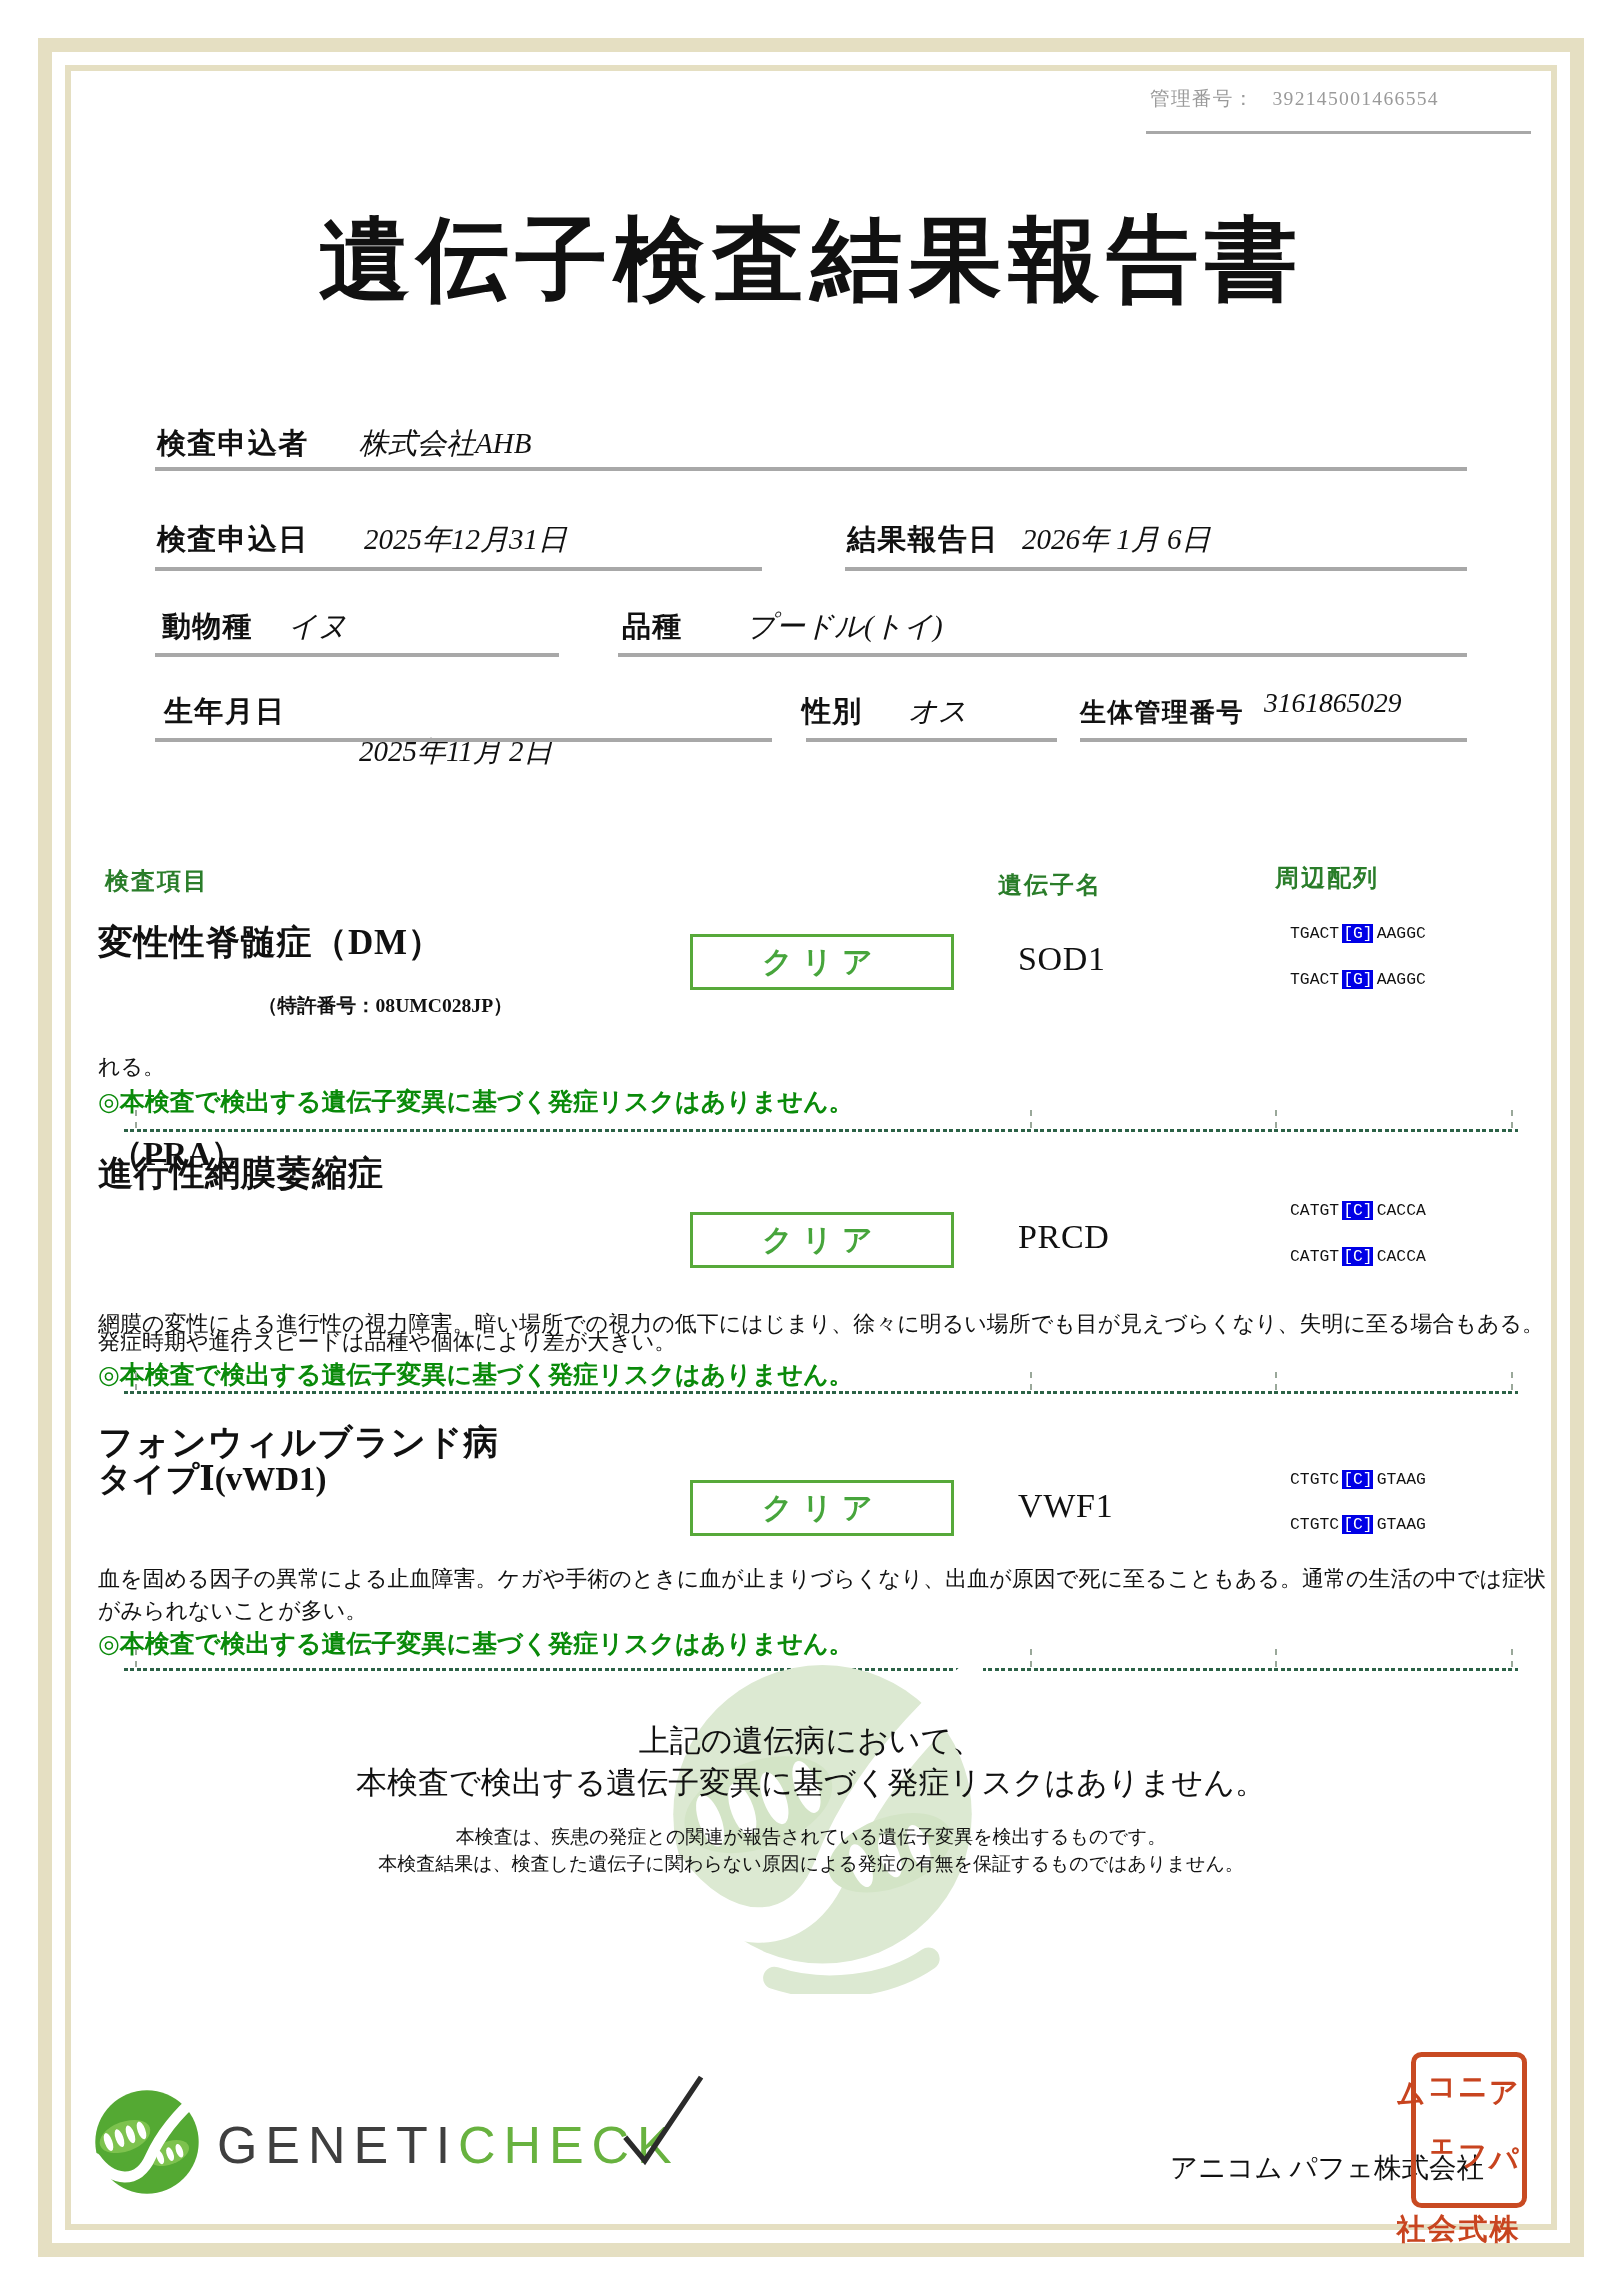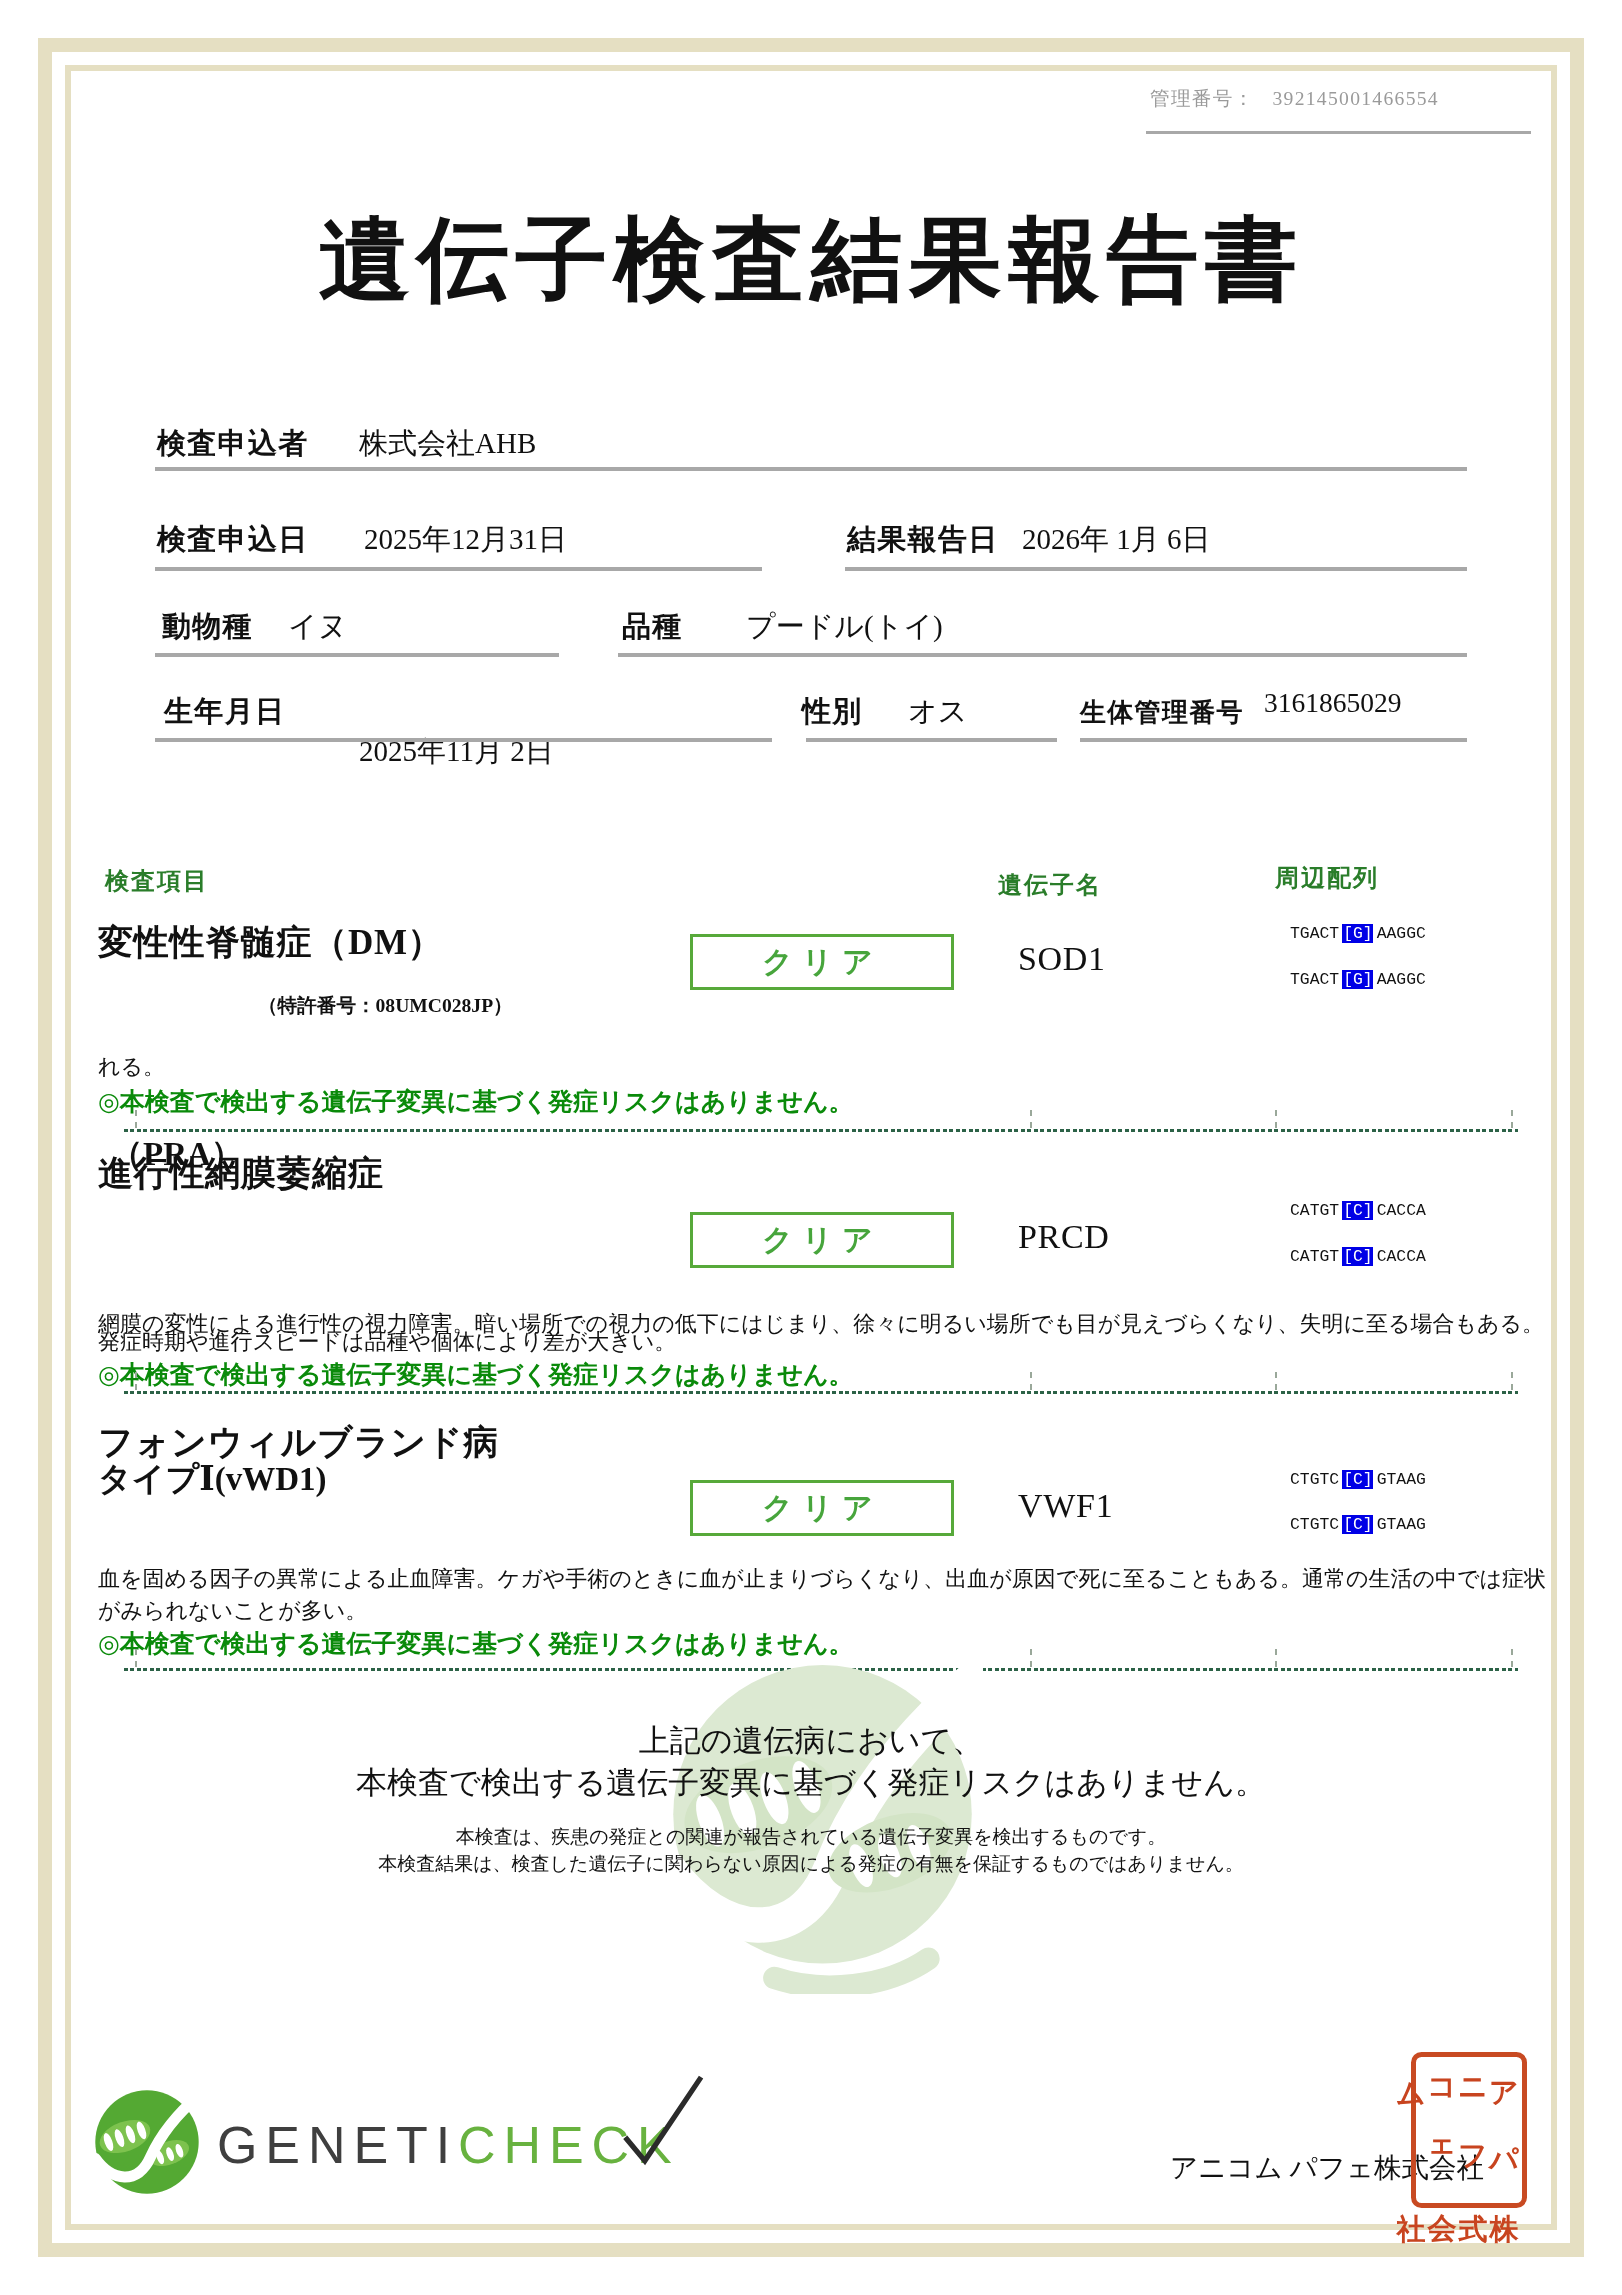--- a/index.html
+++ b/index.html
@@ -6,21 +6,21 @@
   .page{position:relative;width:1622px;height:2295px;background:#fff;overflow:hidden;
         font-family:"Liberation Serif","DejaVu Serif",serif;color:#111;}
   .frame{position:absolute;pointer-events:none;}
   .frame.outer{inset:38px;border:14.4px solid #e5dfc2;}
   .frame.inner{inset:65px;border:6.5px solid #e5dfc2;}
   .abs{position:absolute;}
   .gray-line{position:absolute;height:3.9px;background:#a8a8a8;}
   .ctrl{font-size:19.6px;color:#9a9a9a;letter-spacing:1.3px;white-space:nowrap;}
   .title{left:0;width:1622px;text-align:center;font-size:92px;font-weight:bold;letter-spacing:6.5px;white-space:nowrap;}
   .lbl{font-size:29px;font-weight:bold;letter-spacing:1.3px;white-space:nowrap;}
-  .val{font-size:29px;white-space:nowrap;}
+  .val{font-size:29px;white-space:nowrap;font-style:italic;}
   .col-head{font-size:24px;font-weight:bold;color:#2a7d2a;letter-spacing:2px;white-space:nowrap;}
   .disease{font-size:35px;font-weight:bold;letter-spacing:0.7px;white-space:nowrap;}
   .disease2{font-size:33px;font-weight:bold;white-space:nowrap;}
   .patent{font-size:19.6px;font-weight:bold;white-space:nowrap;}
   .clear-box{position:absolute;width:258px;height:50px;border:3.9px solid #57a93a;background:#fff;
              display:flex;align-items:center;justify-content:center;}
   .clear-box span{font-size:30px;color:#47a53c;letter-spacing:9.2px;font-weight:bold;}
   .gene{font-size:34px;letter-spacing:0.7px;white-space:nowrap;}
   .seq{font-family:"Liberation Mono","DejaVu Sans Mono",monospace;font-size:16.4px;white-space:nowrap;}
   .seq .var{background:#0000e6;color:#fff;margin:0 3.3px;padding:0 0.7px;}

